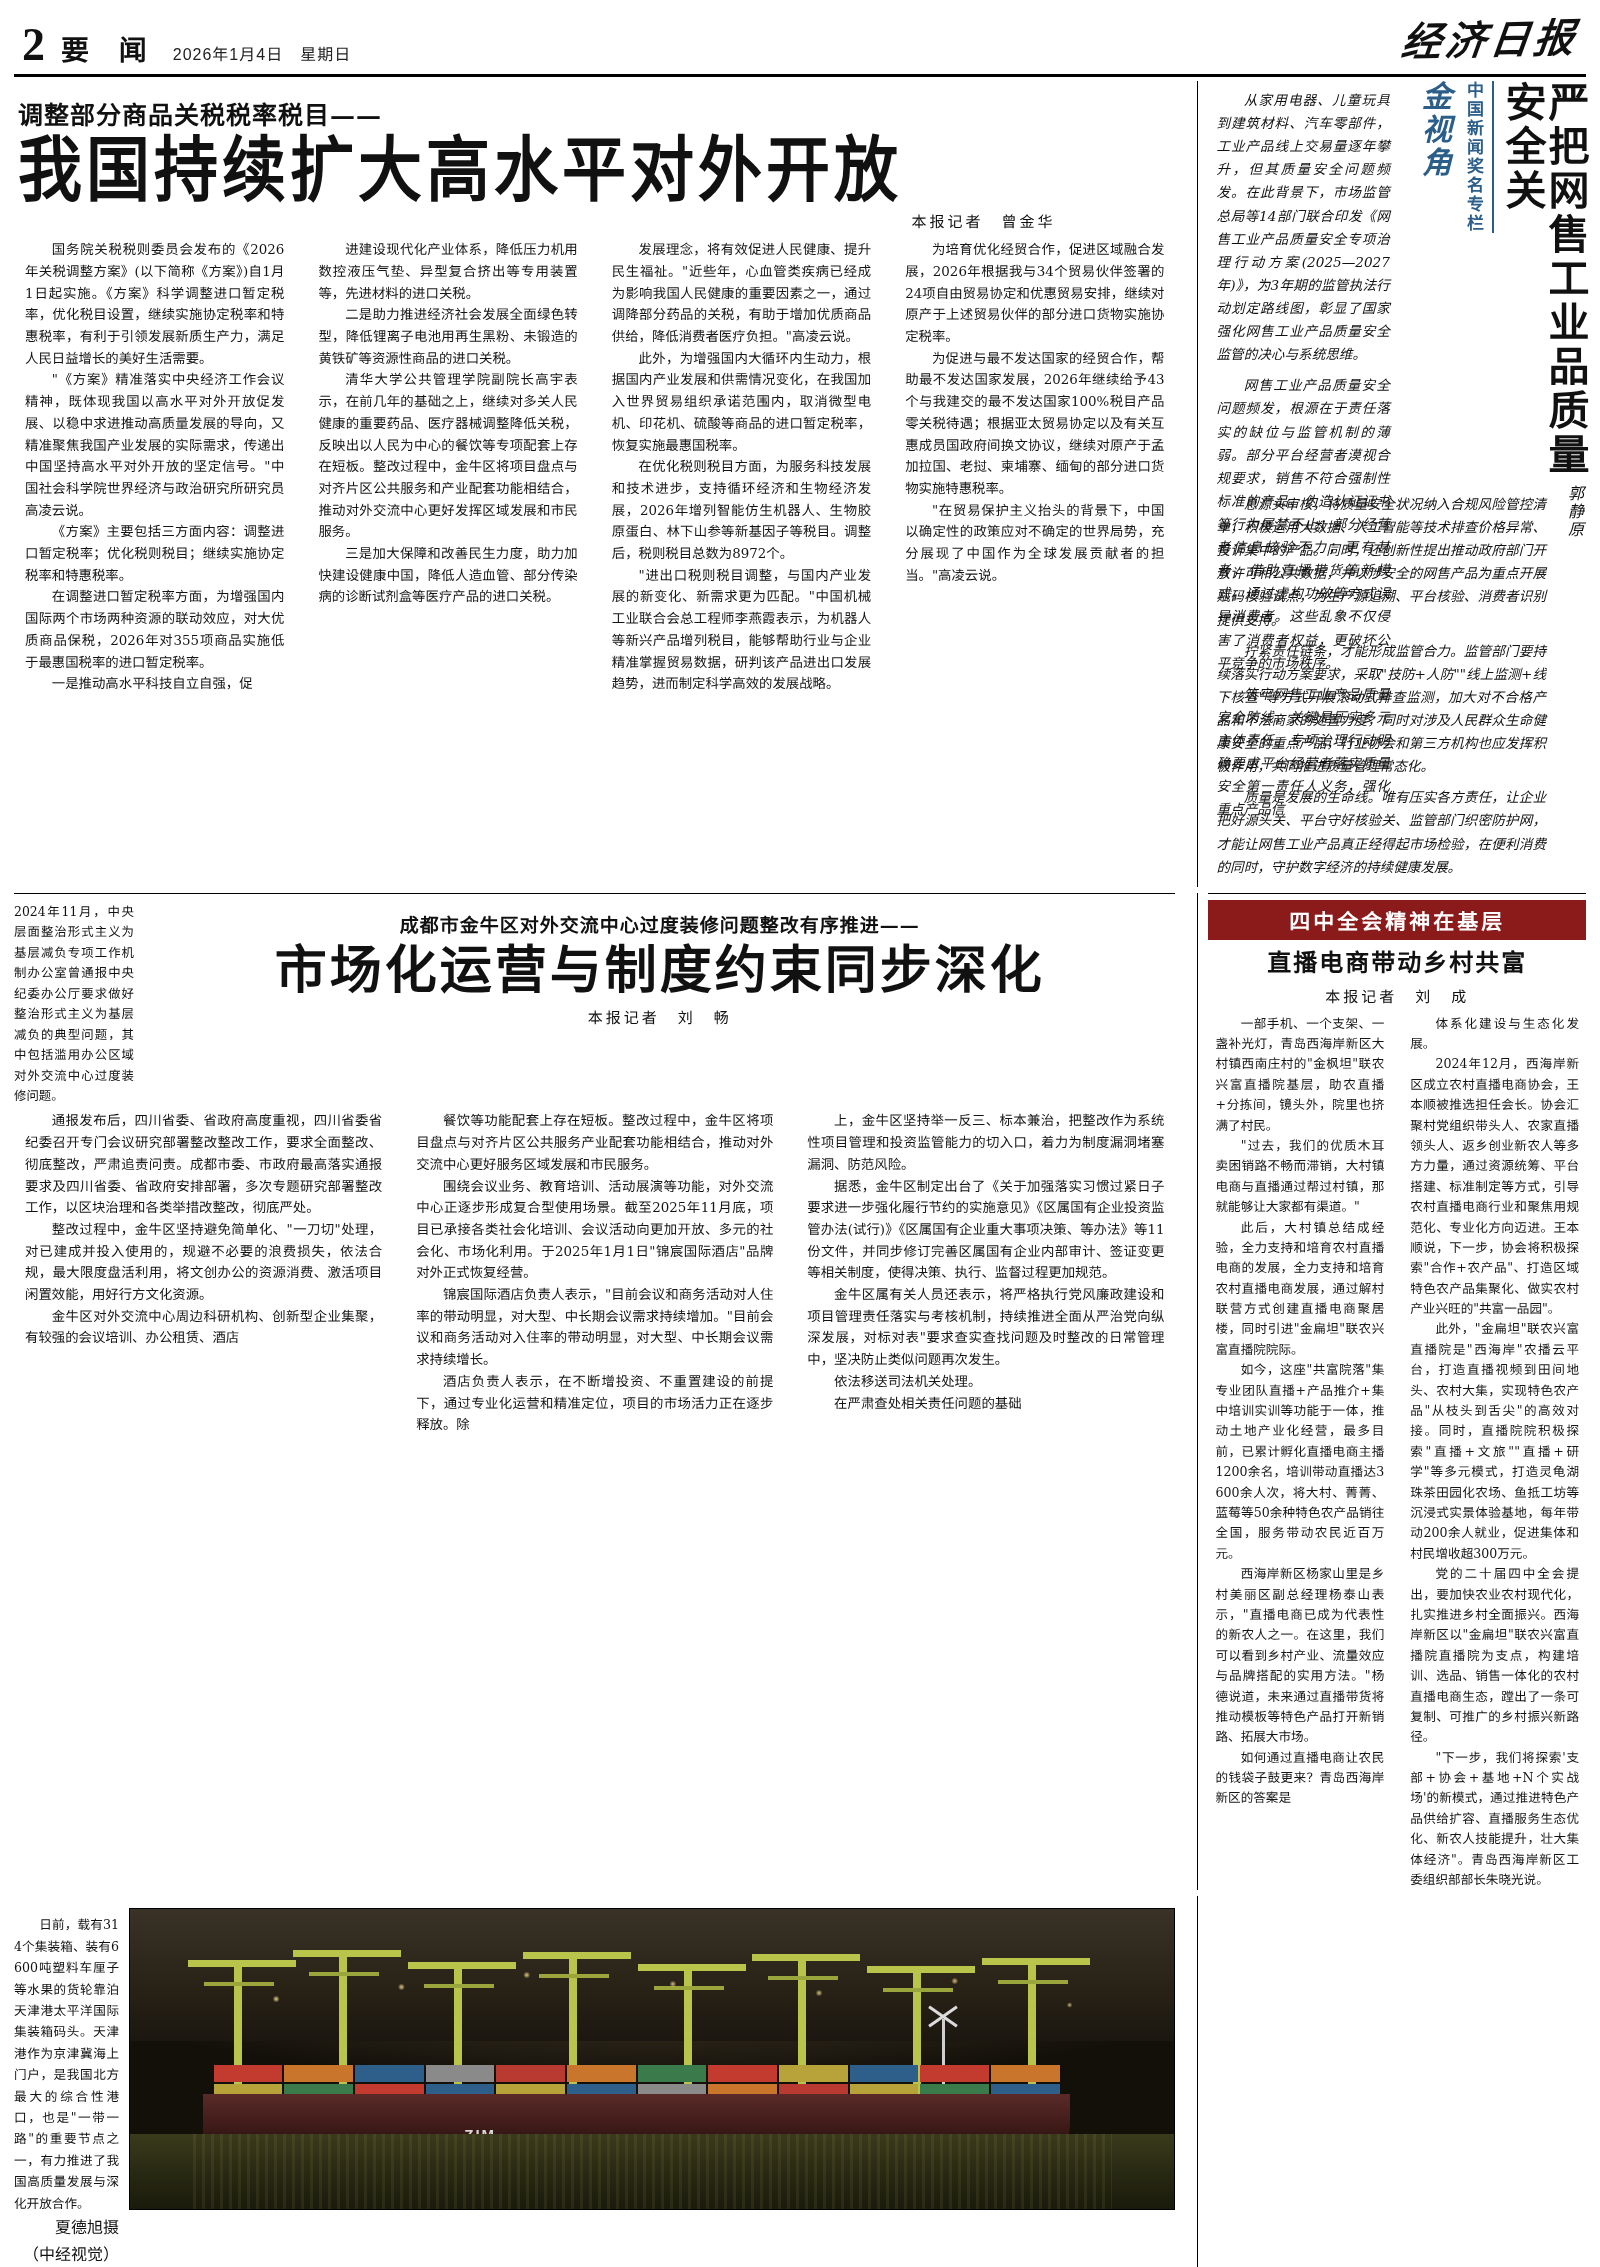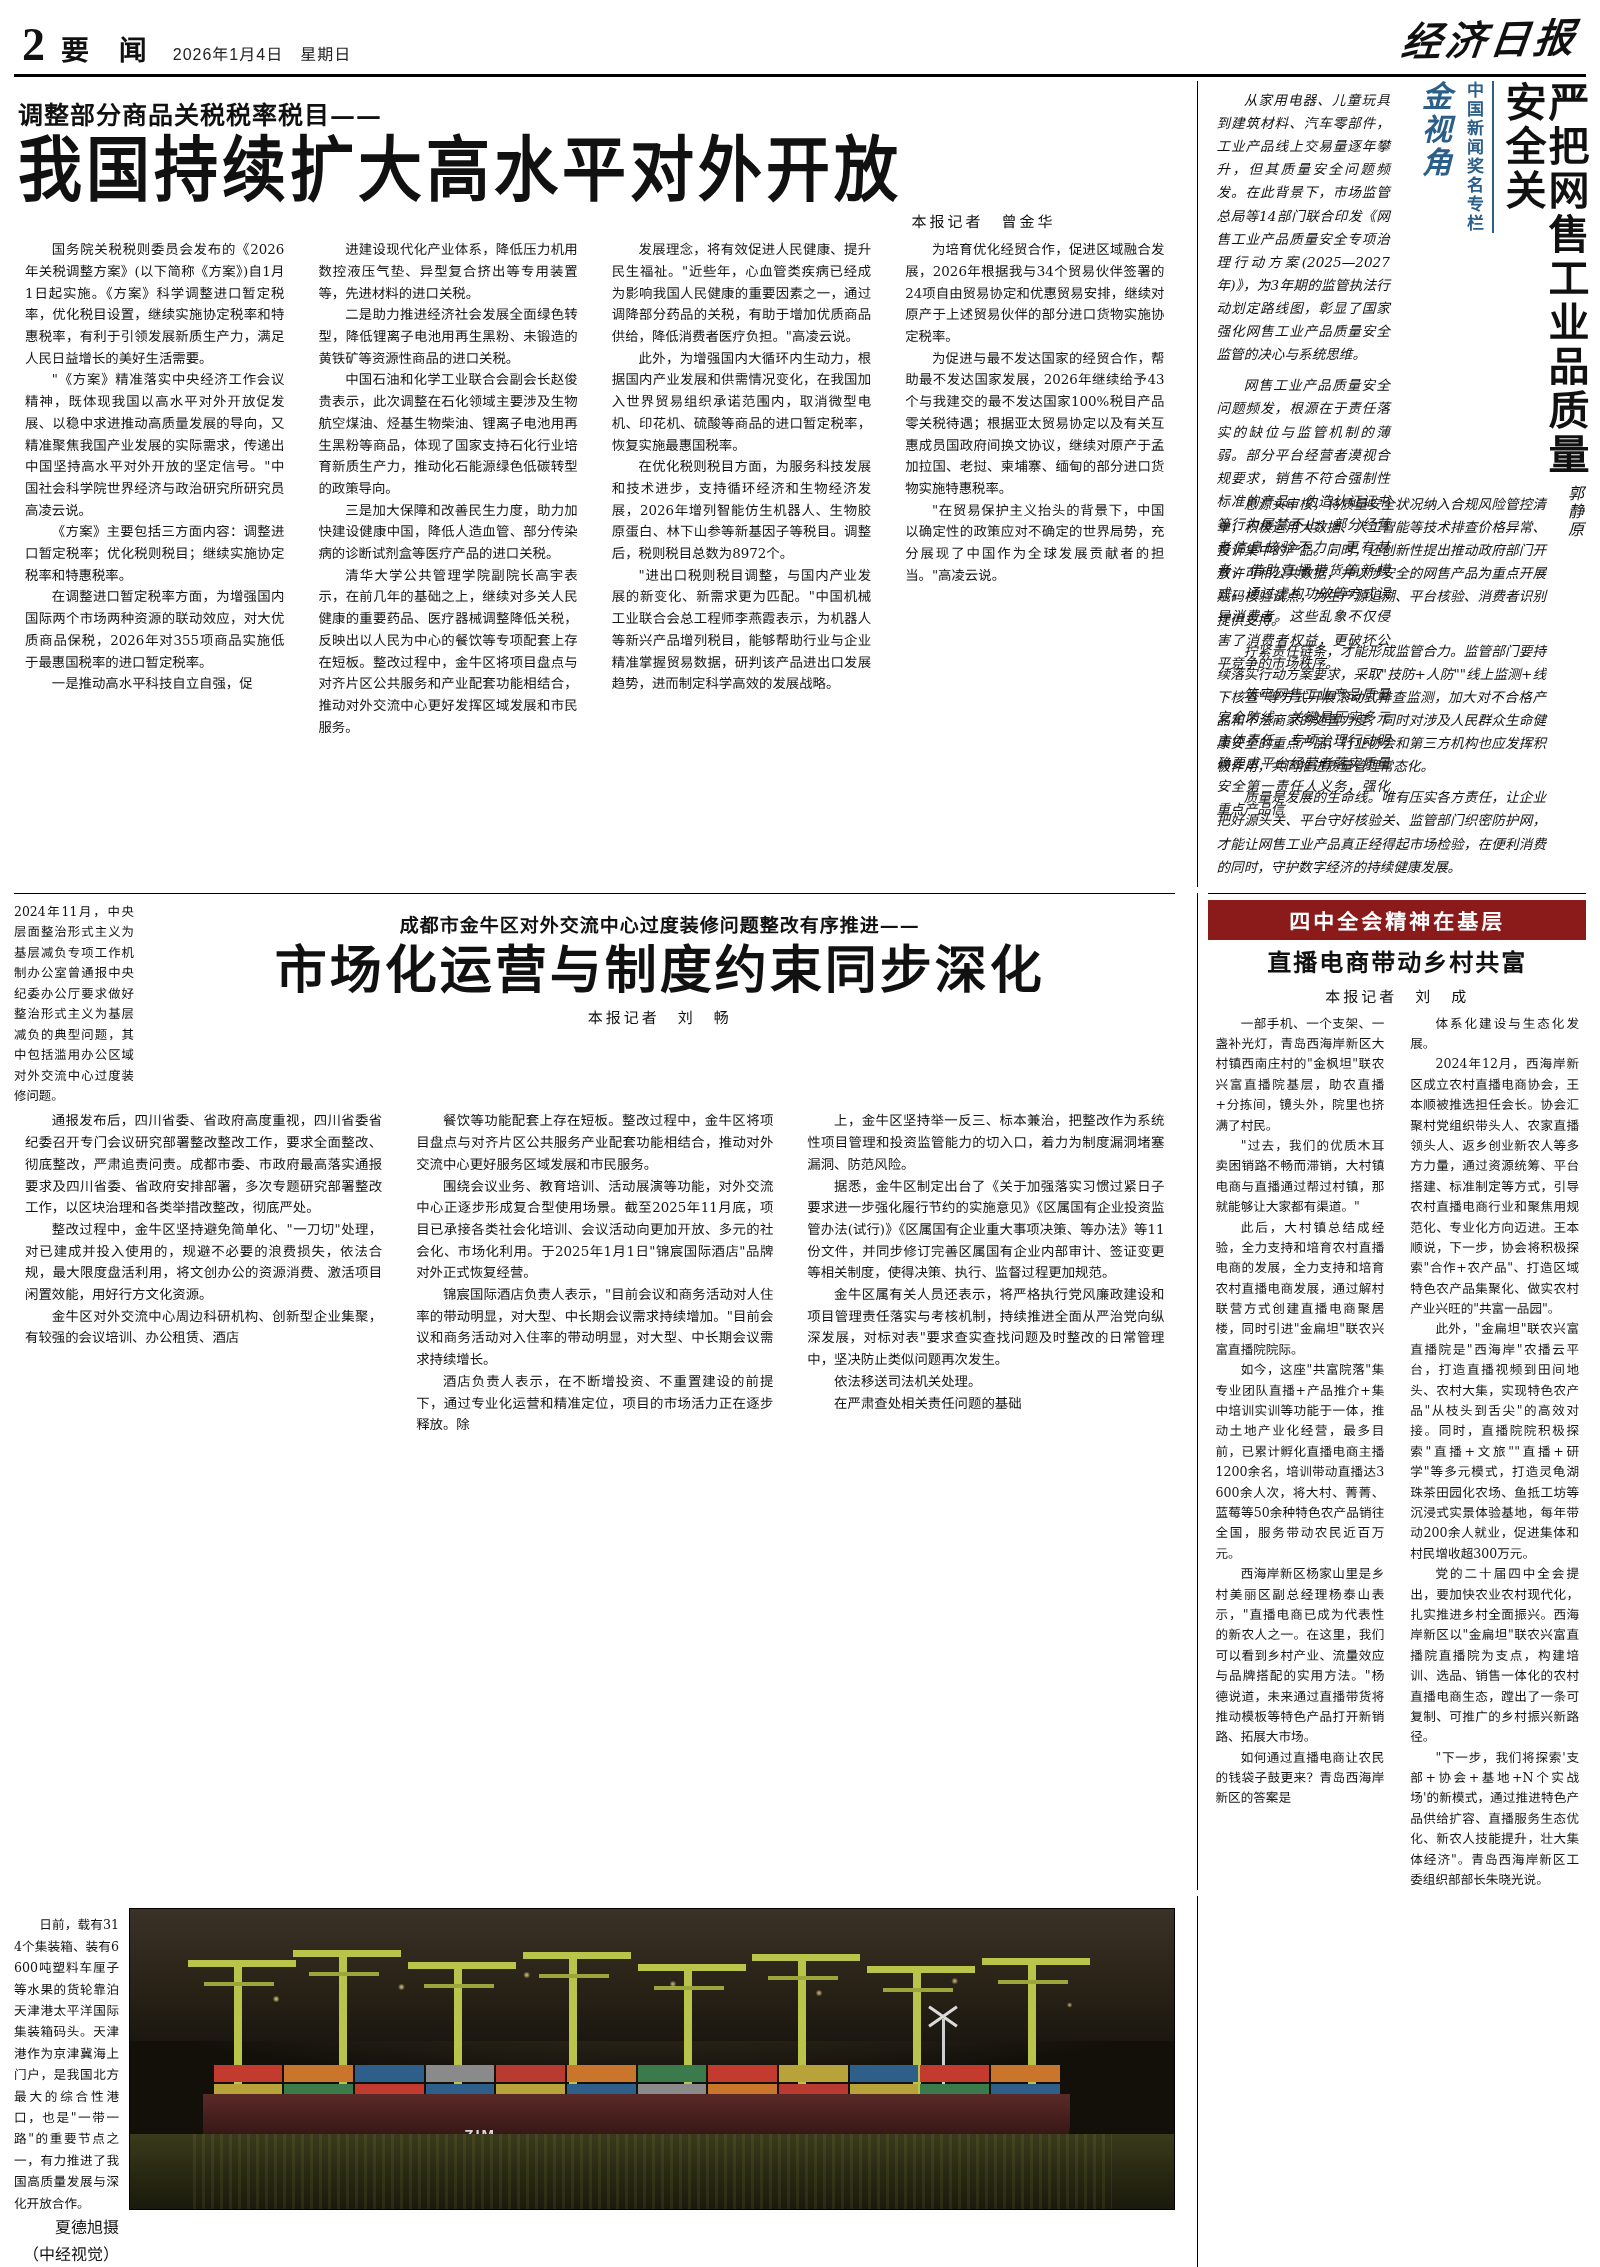--- a/index.html
+++ b/index.html
@@ -212,23 +212,22 @@
         <div class="col">
           <p>国务院关税税则委员会发布的《2026年关税调整方案》(以下简称《方案》)自1月1日起实施。《方案》科学调整进口暂定税率，优化税目设置，继续实施协定税率和特惠税率，有利于引领发展新质生产力，满足人民日益增长的美好生活需要。</p>
           <p>"《方案》精准落实中央经济工作会议精神，既体现我国以高水平对外开放促发展、以稳中求进推动高质量发展的导向，又精准聚焦我国产业发展的实际需求，传递出中国坚持高水平对外开放的坚定信号。"中国社会科学院世界经济与政治研究所研究员高凌云说。</p>
           <p>《方案》主要包括三方面内容：调整进口暂定税率；优化税则税目；继续实施协定税率和特惠税率。</p>
           <p>在调整进口暂定税率方面，为增强国内国际两个市场两种资源的联动效应，对大优质商品保税，2026年对355项商品实施低于最惠国税率的进口暂定税率。</p>
           <p>一是推动高水平科技自立自强，促</p>
         </div>
         <div class="col">
           <p>进建设现代化产业体系，降低压力机用数控液压气垫、异型复合挤出等专用装置等，先进材料的进口关税。</p>
           <p>二是助力推进经济社会发展全面绿色转型，降低锂离子电池用再生黑粉、未锻造的黄铁矿等资源性商品的进口关税。</p>
-          <p>中国石油和化学工业联合会副会长赵俊贵表示，此次调整在石化领域主要涉及生物航空煤油、烃基生物柴油、锂离子电池用再生黑粉等商品，体现了国家支持石化行业培育新质生产力，推动化石能源绿色低碳转型的政策导向。</p>
+          <p>清华大学公共管理学院副院长高宇表示，在前几年的基础之上，继续对多关人民健康的重要药品、医疗器械调整降低关税，反映出以人民为中心的餐饮等专项配套上存在短板。整改过程中，金牛区将项目盘点与对齐片区公共服务和产业配套功能相结合，推动对外交流中心更好发挥区域发展和市民服务。</p>
           <p>三是加大保障和改善民生力度，助力加快建设健康中国，降低人造血管、部分传染病的诊断试剂盒等医疗产品的进口关税。</p>
-          <p>清华大学公共管理学院副院长高宇表示，在前几年的基础之上，继续对多关人民健康的重要药品、医疗器械调整降低关税，反映出以人民为中心的餐饮等专项配套上存在短板。整改过程中，金牛区将项目盘点与对齐片区公共服务和产业配套功能相结合，推动对外交流中心更好发挥区域发展和市民服务。</p>
         </div>
         <div class="col">
           <p>发展理念，将有效促进人民健康、提升民生福祉。"近些年，心血管类疾病已经成为影响我国人民健康的重要因素之一，通过调降部分药品的关税，有助于增加优质商品供给，降低消费者医疗负担。"高凌云说。</p>
           <p>此外，为增强国内大循环内生动力，根据国内产业发展和供需情况变化，在我国加入世界贸易组织承诺范围内，取消微型电机、印花机、硫酸等商品的进口暂定税率，恢复实施最惠国税率。</p>
           <p>在优化税则税目方面，为服务科技发展和技术进步，支持循环经济和生物经济发展，2026年增列智能仿生机器人、生物胶原蛋白、林下山参等新基因子等税目。调整后，税则税目总数为8972个。</p>
           <p>"进出口税则税目调整，与国内产业发展的新变化、新需求更为匹配。"中国机械工业联合会总工程师李燕霞表示，为机器人等新兴产品增列税目，能够帮助行业与企业精准掌握贸易数据，研判该产品进出口发展趋势，进而制定科学高效的发展战略。</p>
         </div>
         <div class="col">
           <p>为培育优化经贸合作，促进区域融合发展，2026年根据我与34个贸易伙伴签署的24项自由贸易协定和优惠贸易安排，继续对原产于上述贸易伙伴的部分进口货物实施协定税率。</p>
           <p>为促进与最不发达国家的经贸合作，帮助最不发达国家发展，2026年继续给予43个与我建交的最不发达国家100%税目产品零关税待遇；根据亚太贸易协定以及有关互惠成员国政府间换文协议，继续对原产于孟加拉国、老挝、柬埔寨、缅甸的部分进口货物实施特惠税率。</p>

